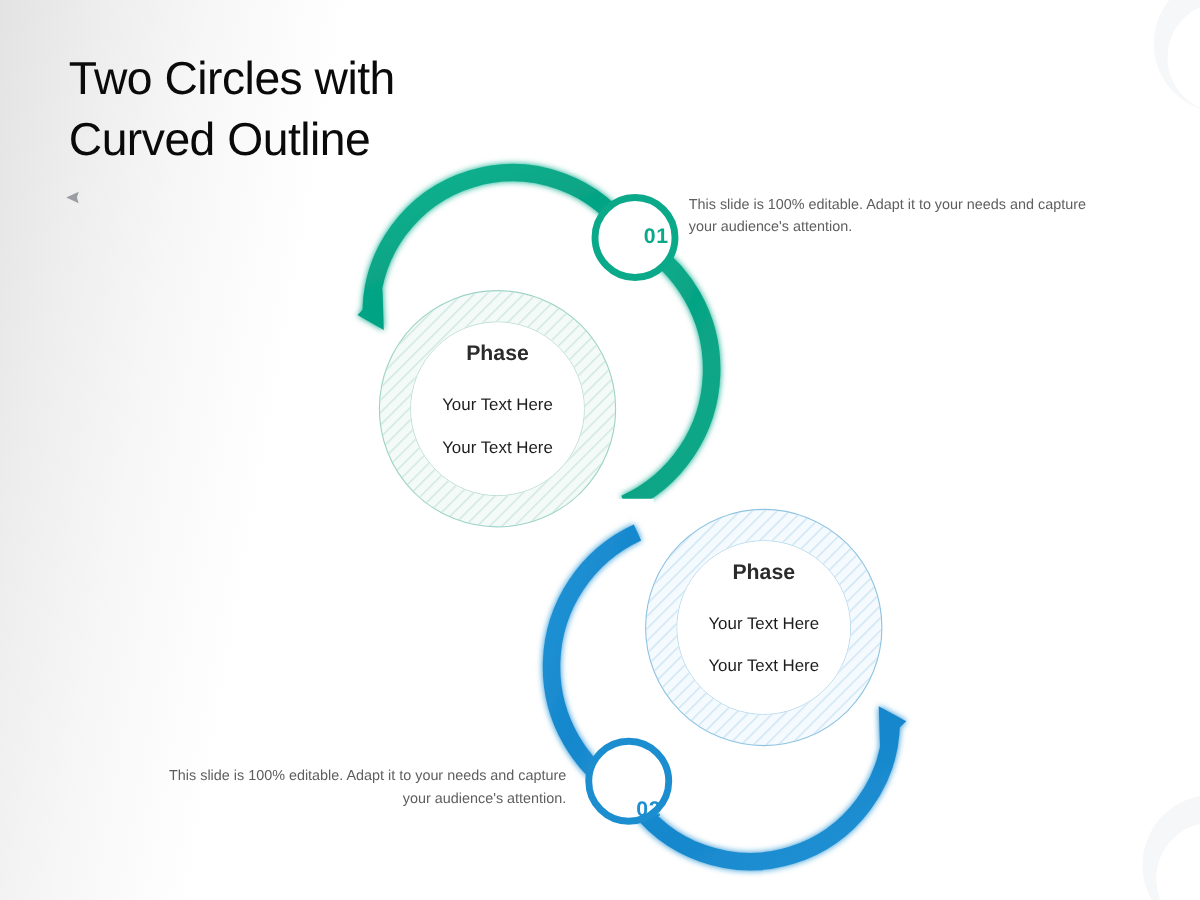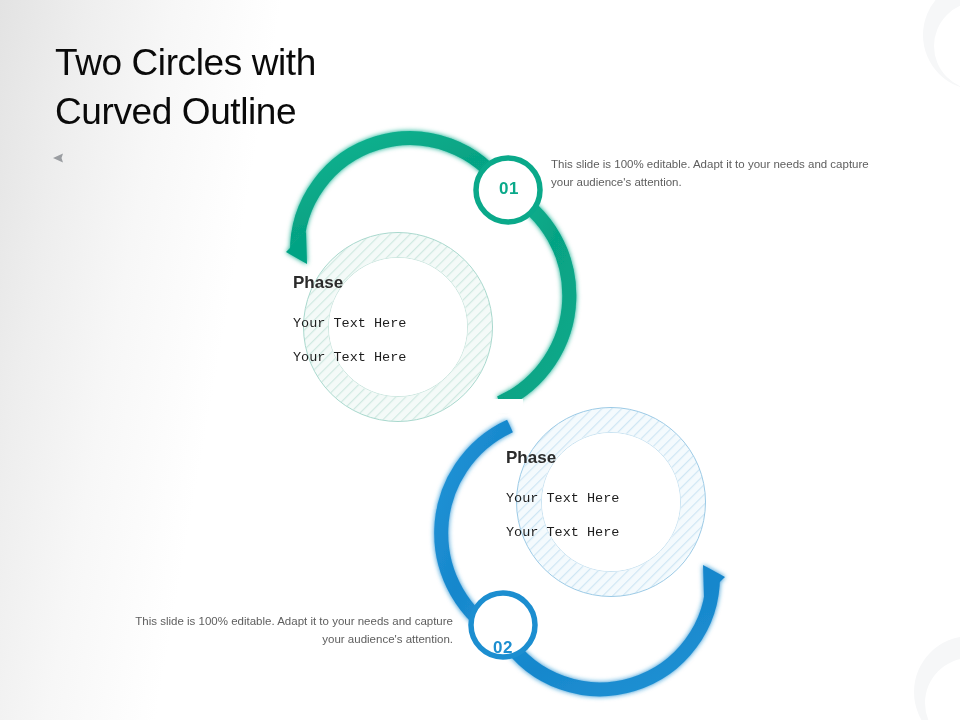--- a/index.html
+++ b/index.html
@@ -48,36 +48,35 @@
   }
   .diagram-wrap {
     position: absolute;
     left: 0;
     top: 0;
     width: 960px;
     height: 720px;
   }
   .phase-card {
     position: absolute;
-    text-align: left;
+    text-align: center;
     width: 210px;
   }
   .phase-title {
     font-size: 17px;
     font-weight: bold;
     color: #2b2b2b;
     margin: 0 0 26px 0;
     line-height: 1;
   }
   .phase-line {
     font-size: 13.5px;
     color: #1d1d1d;
     margin: 0 0 19px 0;
     line-height: 1.1;
-    font-family: Liberation Mono, monospace;
   }
   .phase-line:last-child { margin-bottom: 0; }
 
   #phase1-card { left: 293px; top: 274px; }
   #phase2-card { left: 506px; top: 449px; }
 
   .side-note {
     position: absolute;
     font-size: 11.5px;
     line-height: 1.55;
@@ -95,20 +94,21 @@
     width: 331px;
     text-align: right;
   }
   .badge-num {
     position: absolute;
     font-weight: bold;
     font-size: 17px;
     letter-spacing: 0.5px;
     text-align: center;
     width: 60px;
+    padding-left: 16px;
   }
   #badge-01-label { left: 479px; top: 179px; color: #0aa98a; }
   #badge-02-label { left: 473px; top: 638px; color: #1c8ed0; }
 </style>
 </head>
 <body>
 
 <div id="slide">
 
   <svg class="deco-corner" style="right:-18px; top:-30px;" width="130" height="130" viewBox="0 0 130 130">

